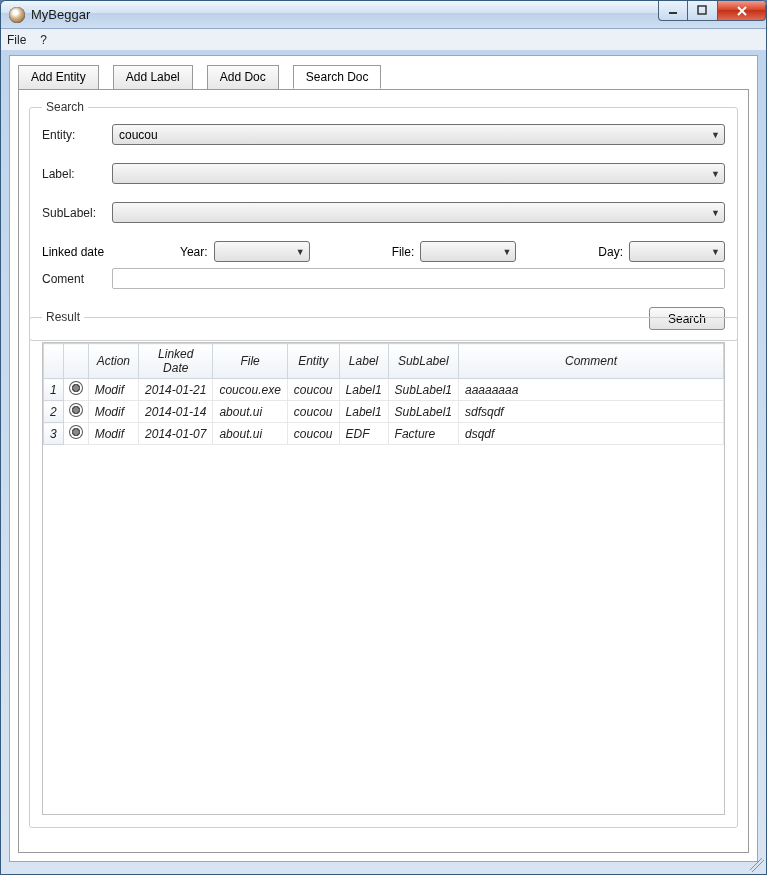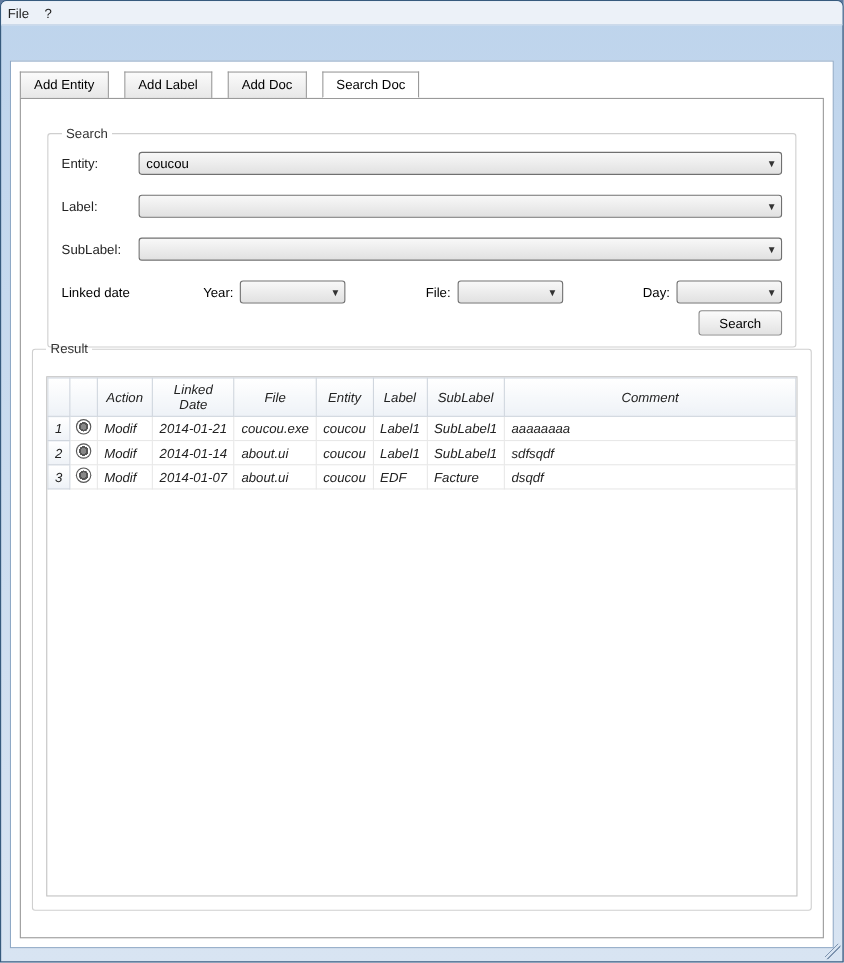--- a/index.html
+++ b/index.html
@@ -70,21 +70,21 @@
     cursor: default;
   }
   .tab.active {
     background: #fff;
     border-bottom: 1px solid #fff;
     z-index: 2;
   }
   .tab-body {
     border: 1px solid #9a9a9a;
     margin: 0 8px 8px 8px;
-    padding: 24px;
+    padding: 10px;
     position: absolute;
     top: 33px; left: 0; right: 0; bottom: 0;
   }
 
   
   fieldset {
     border: 1px solid #cfcfcf;
     border-radius: 3px;
     padding: 10px 12px;
     margin: 0 0 14px 0;
@@ -168,20 +168,41 @@
     position:absolute; right:2px; bottom:2px; width:14px; height:14px;
     background:
       linear-gradient(135deg, transparent 0 8px, #7e94b0 8px 9px, transparent 9px 11px, #7e94b0 11px 12px, transparent 12px 14px);
   }
 </style>
 </head>
 <body>
 
 <div class="window">
 
+  <div class="titlebar">
+    <span class="app-icon"></span>
+    <span class="title">MyBeggar</span>
+    <div class="win-controls">
+      <div class="win-btn min">
+        <svg width="11" height="11">
+            <rect x="1" y="7" width="8" height="2" fill="#333"></rect>
+          </svg>
+      </div>
+      <div class="win-btn max">
+        <svg width="11" height="11">
+            <rect x="1" y="1" width="8" height="8" fill="none" stroke="#333" stroke-width="1.5"></rect>
+          </svg>
+      </div>
+      <div class="win-btn close">
+        <svg width="12" height="12">
+            <path d="M2 2 L10 10 M10 2 L2 10" stroke="#fff" stroke-width="2"></path>
+          </svg>
+      </div>
+    </div>
+  </div>
 
   <div class="menubar">
     <span>File</span>
     <span>?</span>
   </div>
 
   <div class="client">
 
     <div class="tabs">
       <div class="tab">Add Entity</div>
@@ -240,20 +261,24 @@
           <div class="spacer"></div>
           <div class="pair">
             <span>Day:</span>
             <div class="combo small">
               <span></span>
               <span class="arrow">▼</span>
             </div>
           </div>
         </div>
 
+        <div class="form-row">
+          <label>Coment</label>
+          <input class="text-input" type="text" value="" style="">
+        </div>
 
         <div class="btn-row">
           <button class="btn">Search</button>
         </div>
       </fieldset>
 
       <fieldset class="result-fieldset">
         <legend>Result</legend>
         <div class="table-wrap">
           <table>

